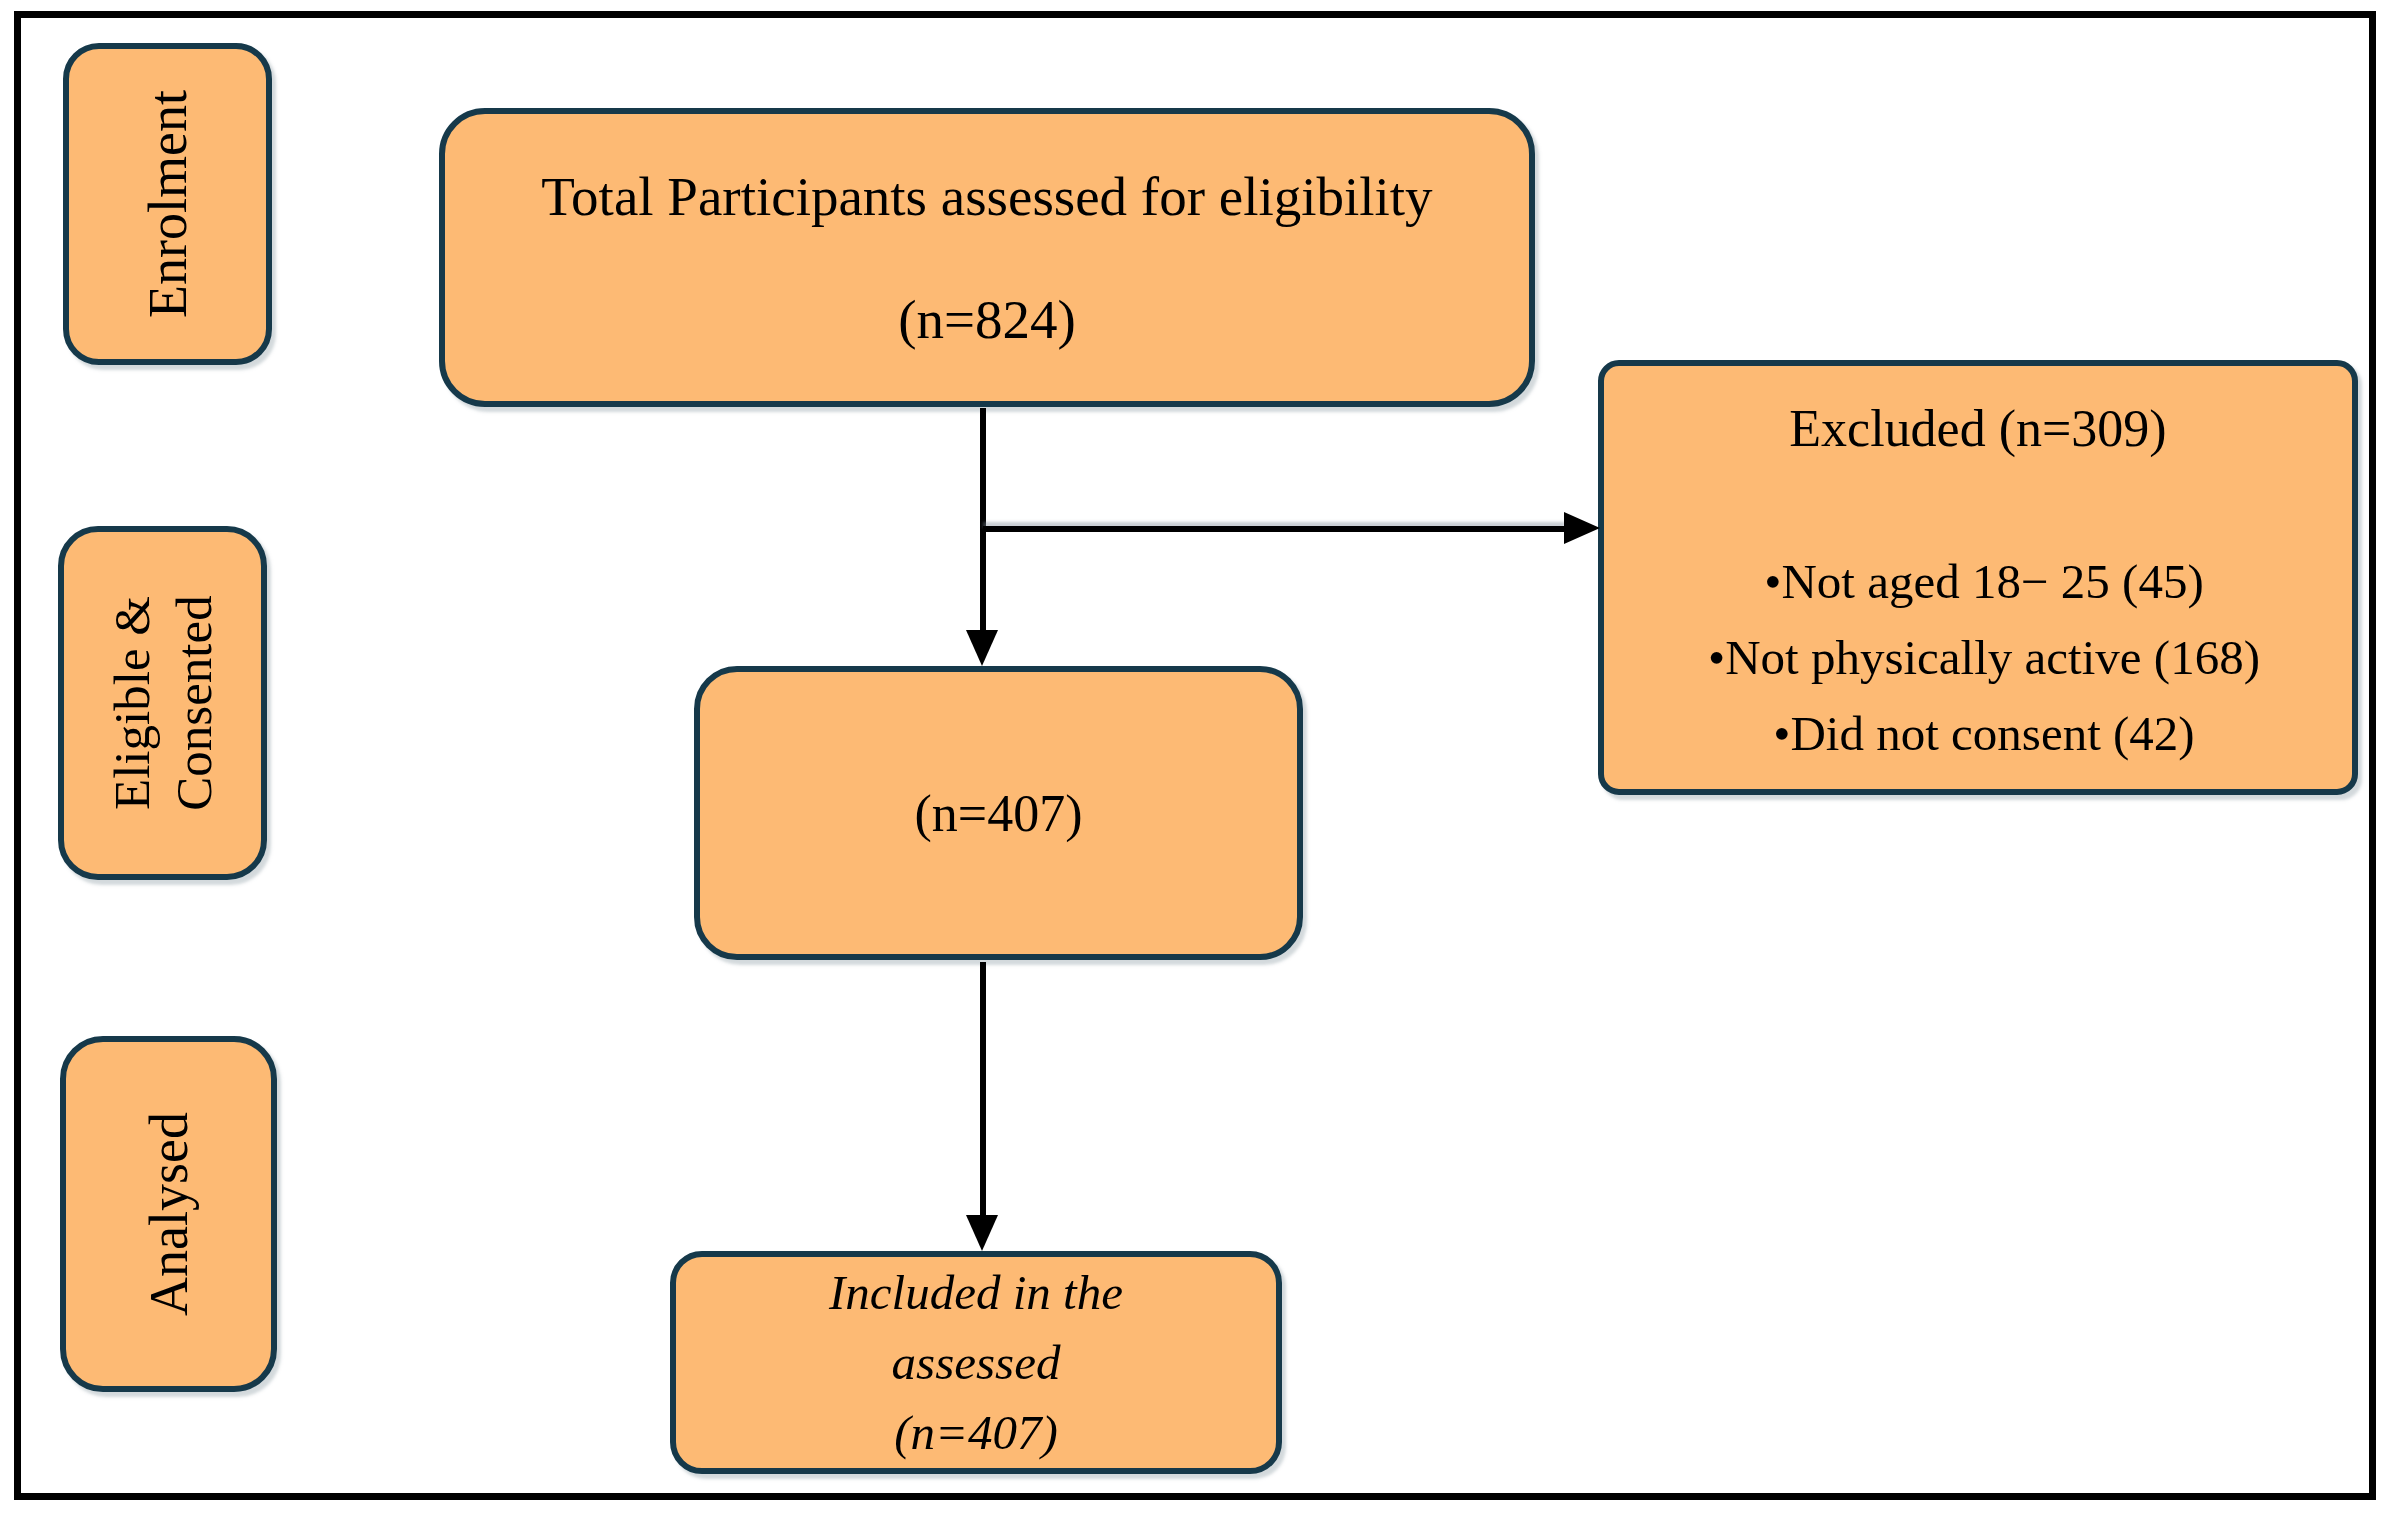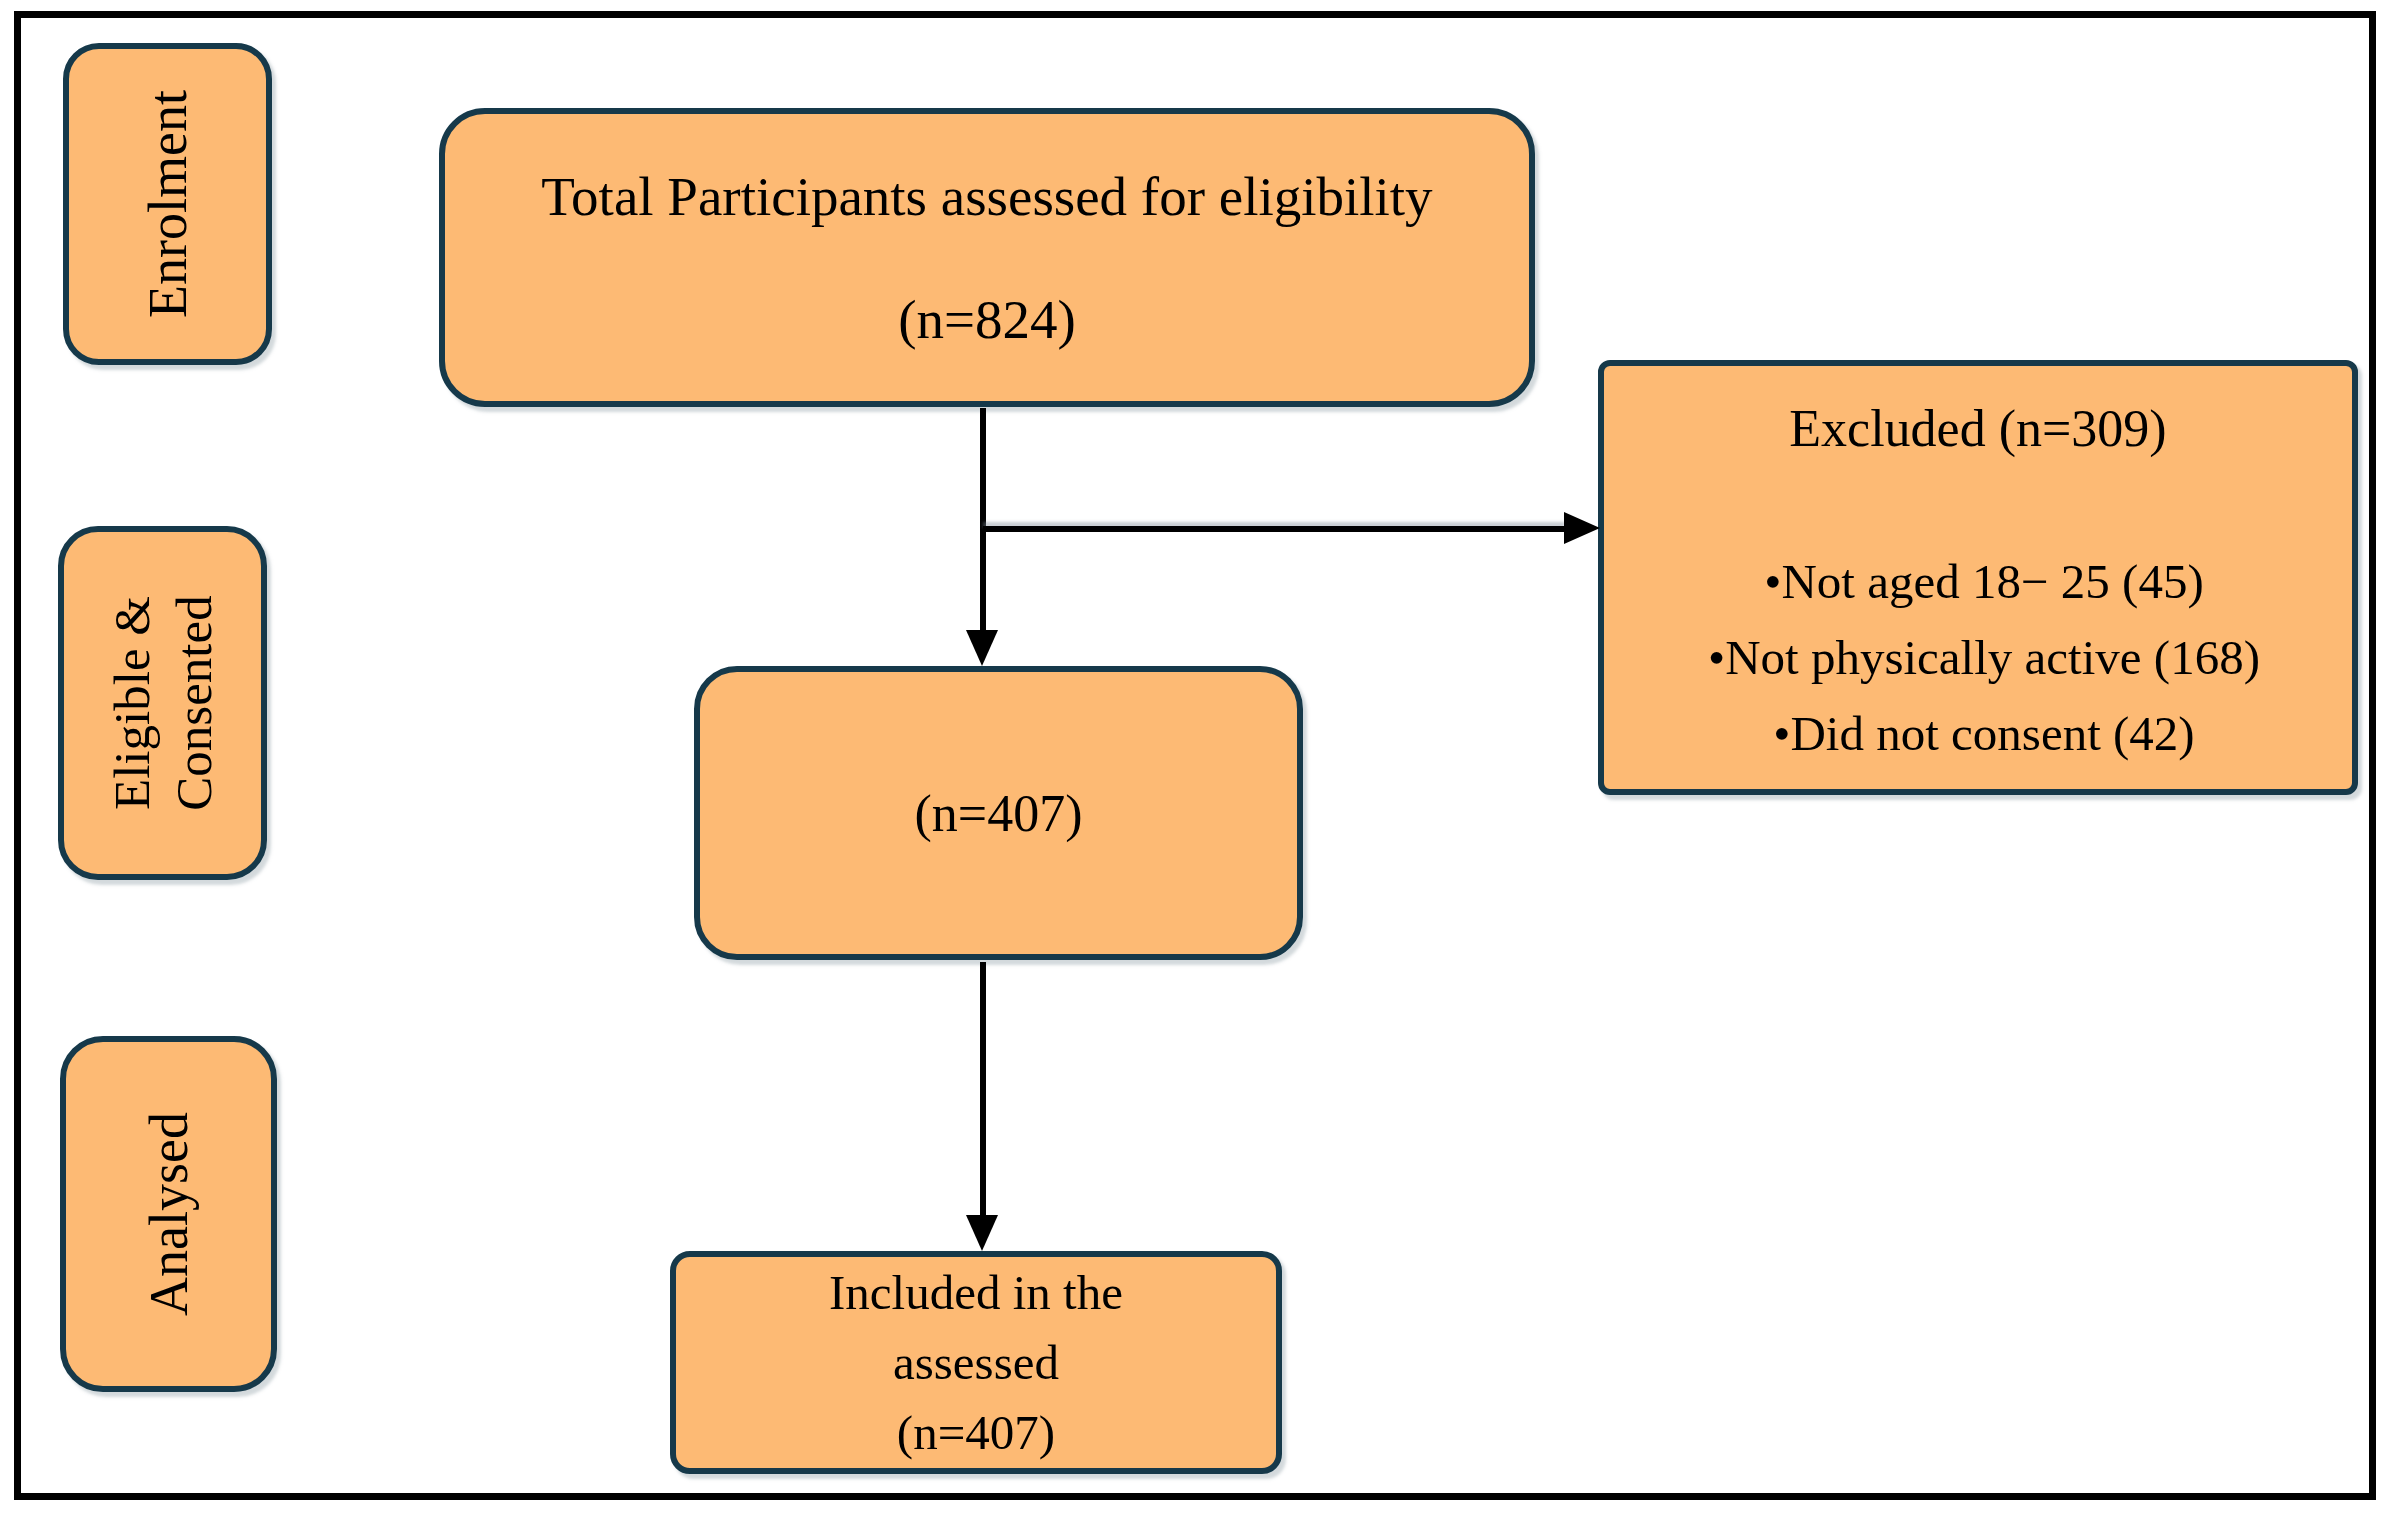--- a/index.html
+++ b/index.html
@@ -57,42 +57,43 @@
   .box-assessed {
     left: 439px; top: 108px;
     width: 1096px; height: 299px;
     border-radius: 46px;
     font-size: 55px;
     gap: 60px;
   }
   .box-excluded {
     left: 1598px; top: 360px;
     width: 760px; height: 435px;
-    border-radius: 12px;
+    border-radius: 21px;
     justify-content: flex-start;
     padding-top: 28.5px;
     font-size: 49px;
   }
   .box-excluded .ex-title { font-size: 52px; line-height: 1.3; }
   .box-excluded .ex-list  { margin-top: 82px; margin-left: 12px; }
   .box-excluded .ex-item  { line-height: 76px; white-space: nowrap; }
 
   .box-ec {
     left: 694px; top: 666px;
     width: 609px; height: 294px;
     border-radius: 43px;
     font-size: 52px;
     gap: 57px;
   }
   .box-included {
     left: 670px; top: 1251px;
     width: 612px; height: 223px;
-    border-radius: 20px;
+    border-radius: 32px;
     font-size: 49px;
     line-height: 70px;
+    font-style: italic;
   }
 
   .bline { white-space: nowrap; }
 
   
   .aline { position: absolute; background: #000000; }
   .arrow-v1 { left: 980px; top: 408px;  width: 5.5px; height: 224px; }
   .arrow-h  { left: 983px; top: 526px;  width: 582px; height: 5.5px;
               box-shadow: 0 -4px 3.2px rgba(130,145,155,0.45); }
   .arrow-v2 { left: 980px; top: 962px; width: 5.5px; height: 255px; }

